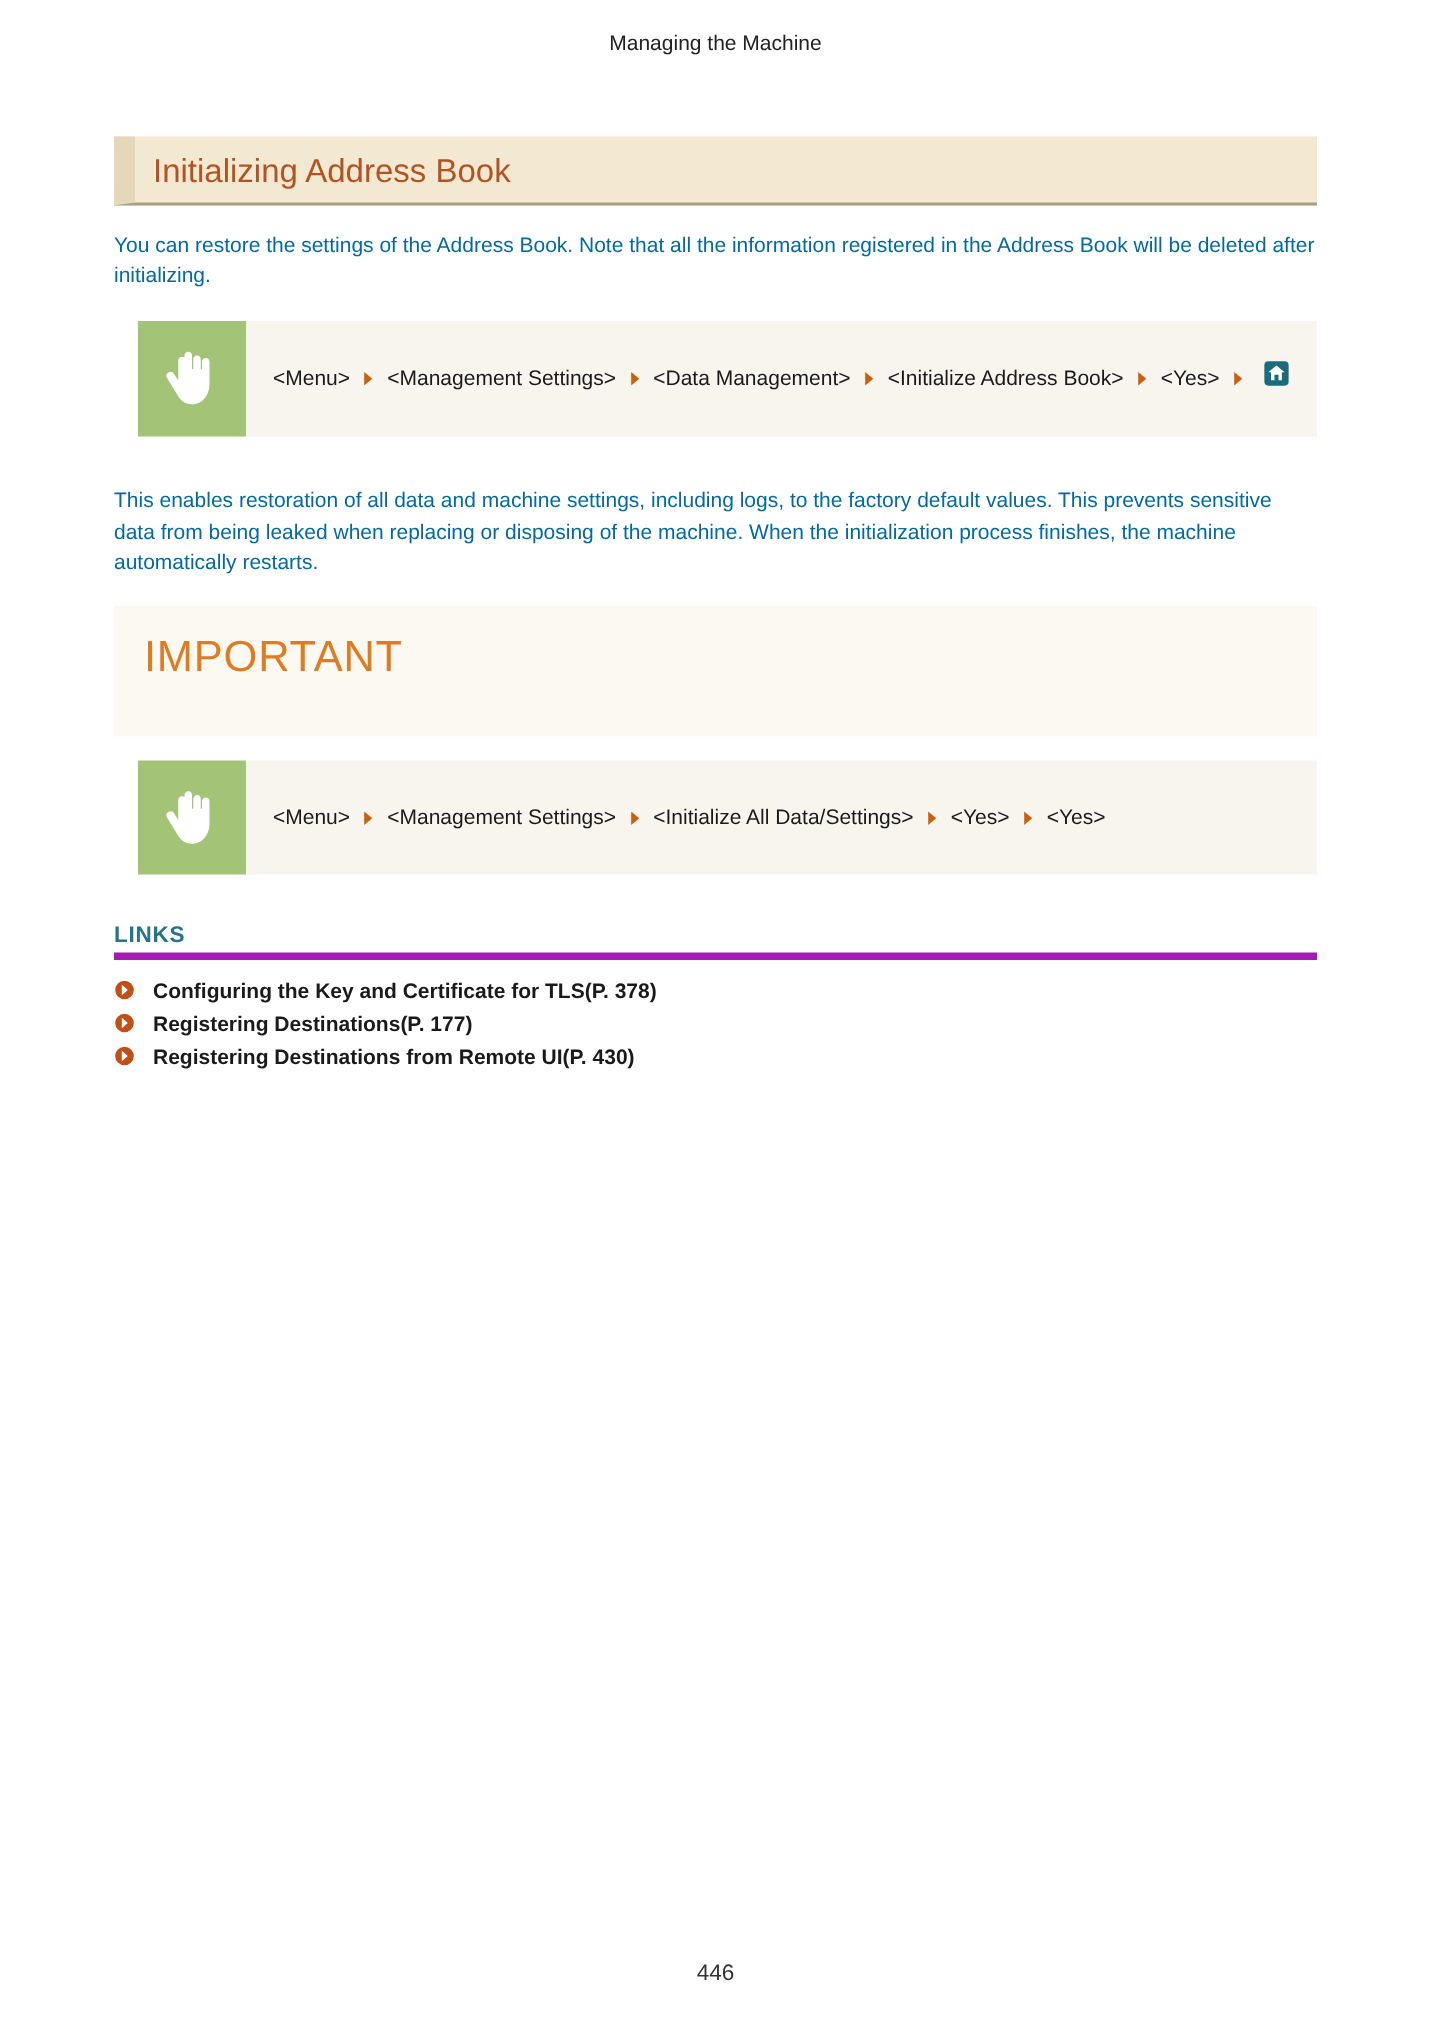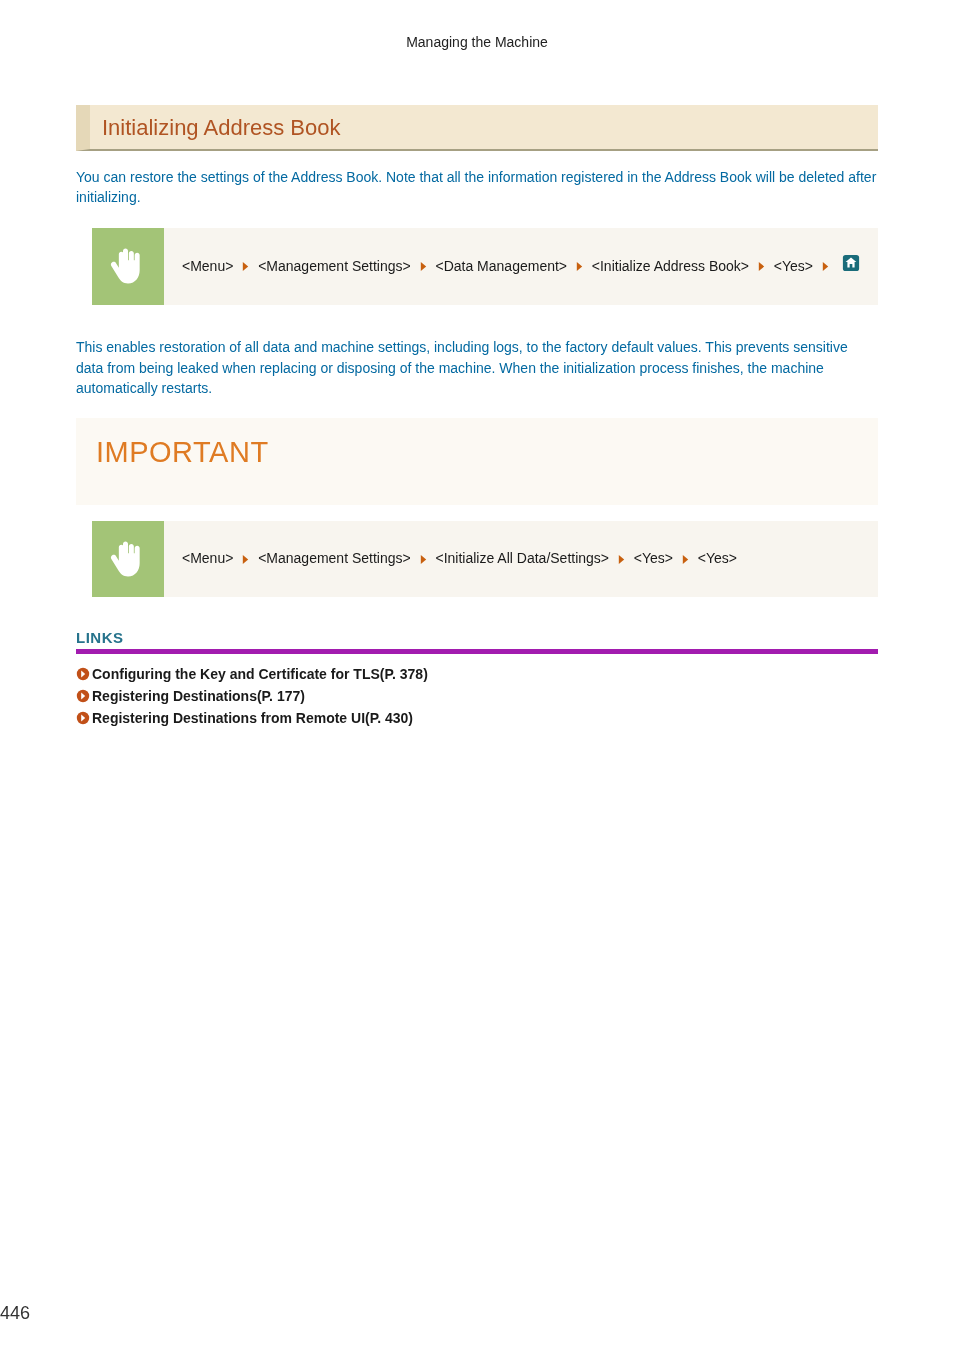--- a/index.html
+++ b/index.html
@@ -5,21 +5,21 @@
   * { box-sizing: border-box; margin: 0; padding: 0; }
   body {
     font-family: Arial, "Helvetica Neue", Helvetica, sans-serif;
     background: #fff;
     color: #1a1a1a;
     width: 954px;
     min-height: 1350px;
     padding: 0;
   }
   .page {
-    padding: 26px 76px 40px 76px;
+    padding: 12px 76px 40px 76px;
   }
   .page-top-title {
     text-align: center;
     font-size: 14px;
     color: #222;
     margin-bottom: 55px;
     margin-top: 8px;
   }
   .section-heading {
     background: #f3e8d1;
@@ -114,30 +114,31 @@
     margin: 24px 0 12px 0;
   }
   .link-list { list-style: none; }
   .link-list li {
     font-size: 14px;
     font-weight: bold;
     color: #1a1a1a;
     margin-bottom: 6px;
     display: flex;
     align-items: center;
-    gap: 2px;
+    gap: 12px;
   }
   .link-bullet {
     display: inline-flex;
     align-items: center;
     justify-content: center;
     flex-shrink: 0;
   }
   .page-number {
-    font-size: 18px;
+    text-align: center;
+    font-size: 15px;
     color: #333;
     position: absolute;
     left: 0; right: 0;
     bottom: 26px;
   }
   .page-wrap { position: relative; min-height: 1350px; }
   .step-arrow-svg { width: 9px; height: 9px; }
   .home-svg { width: 18px; height: 18px; }
   .hand-svg { fill: #fff; }
 </style>

